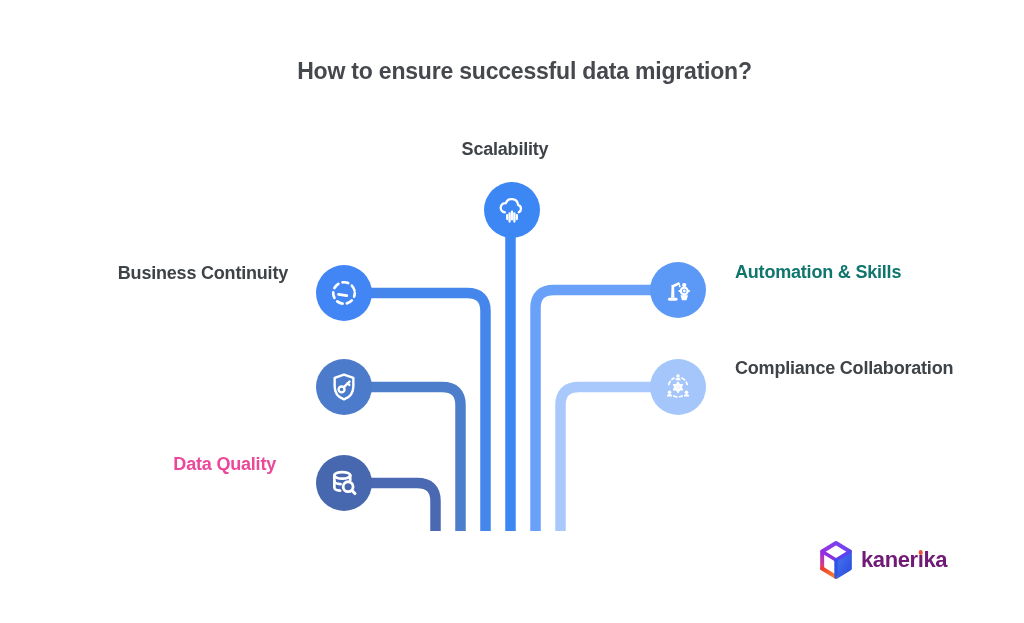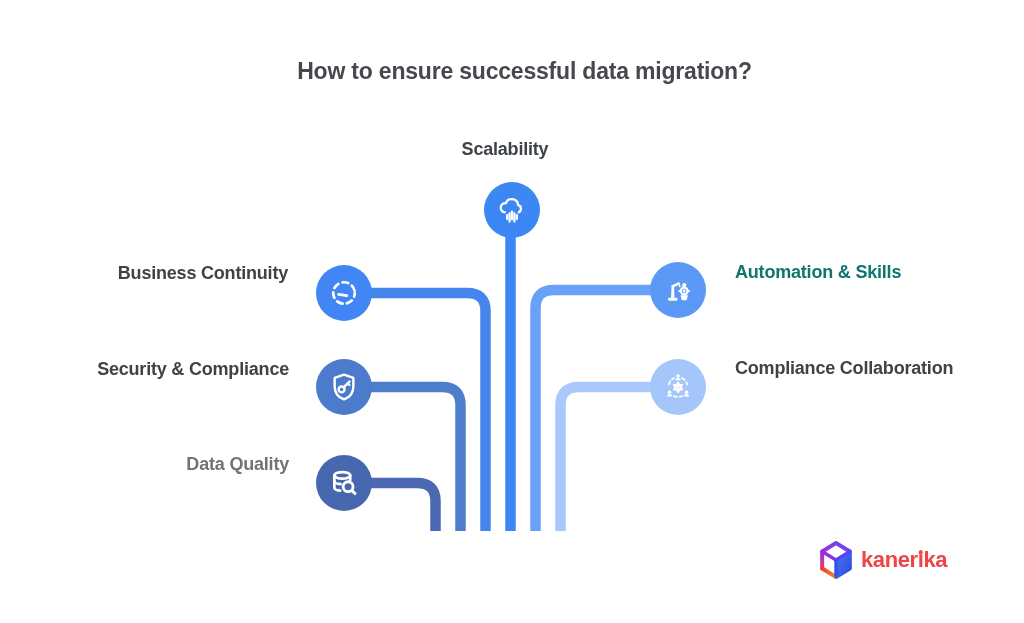--- a/index.html
+++ b/index.html
@@ -167,23 +167,22 @@
         <circle cx="18" cy="15.7" r="1.25"></circle>
         <path d="M16.2 18.7 a1.8 1.7 0 0 1 3.6 0 Z"></path>
       </g>
     </svg>
   </div>
 
   <div class="node-label align-center" style="left: 400px; top: 139px; width: 210px; color: rgb(62, 67, 71);">Scalability</div>
 
   <div class="node-label align-right" style="left: 38px; top: 263px; width: 250px; color: rgb(62, 67, 71);">Business Continuity</div>
 
-  <div class="node-label align-right" style="left: 39px; top: 359px; width: 250px; color: rgb(62, 67, 71);">Security &amp; Compliance</div>
-
-  <div class="node-label align-right" style="left: 39px; top: 454px; width: 250px; color: #737373;">Data Quality</div>
+
+  <div class="node-label align-right" style="left: 26px; top: 454px; width: 250px; color: #ec4899;">Data Quality</div>
 
   <div class="node-label" style="left: 735px; top: 262px; color: #0f766e;">Automation &amp; Skills</div>
 
   <div class="node-label" style="left: 735px; top: 358px; color: rgb(62, 67, 71);">Compliance Collaboration</div>
 
   <div class="logo">
     <svg class="logo-cube" width="38" height="40" viewBox="0 0 24 26">
       <defs>
         <linearGradient id="gradPurple" x1="0" y1="1" x2="0.8" y2="0">
           <stop offset="0" stop-color="#e43f68"></stop>
@@ -202,20 +201,20 @@
       <polygon points="12,13 21,7.5 21,18.5 12,24" fill="url(#gradBlue)"></polygon>
       <g fill="none" stroke-linecap="round" stroke-linejoin="round">
         <path d="M3 18.5 L3 7.5 L12 2 L21 7.5" stroke="url(#gradPurple)" stroke-width="2.6"></path>
         <path d="M21 7.5 L21 18.5 L12 24" stroke="url(#gradBlue)" stroke-width="2.6"></path>
         <path d="M3 18.5 L12 24" stroke="url(#gradRed)" stroke-width="2.6"></path>
         <path d="M3 7.5 L12 13" stroke="#8e2fe0" stroke-width="2.2"></path>
         <path d="M12 13 L21 7.5" stroke="#5a43ee" stroke-width="2.2"></path>
         <path d="M12 13 L12 24" stroke="#2e56e4" stroke-width="2.2"></path>
       </g>
     </svg>
-    <div class="logo-text" style="color: #ef4444;">
+    <div class="logo-text" style="color: #701a75;">
       <span>kaner</span>
         <span class="i-wrap"><span>ı</span><span class="i-dot" style="background-color: rgb(240, 80, 51);"></span></span>
         <span>ka</span>
     </div>
   </div>
 
 </div>
 
 </body></html>

